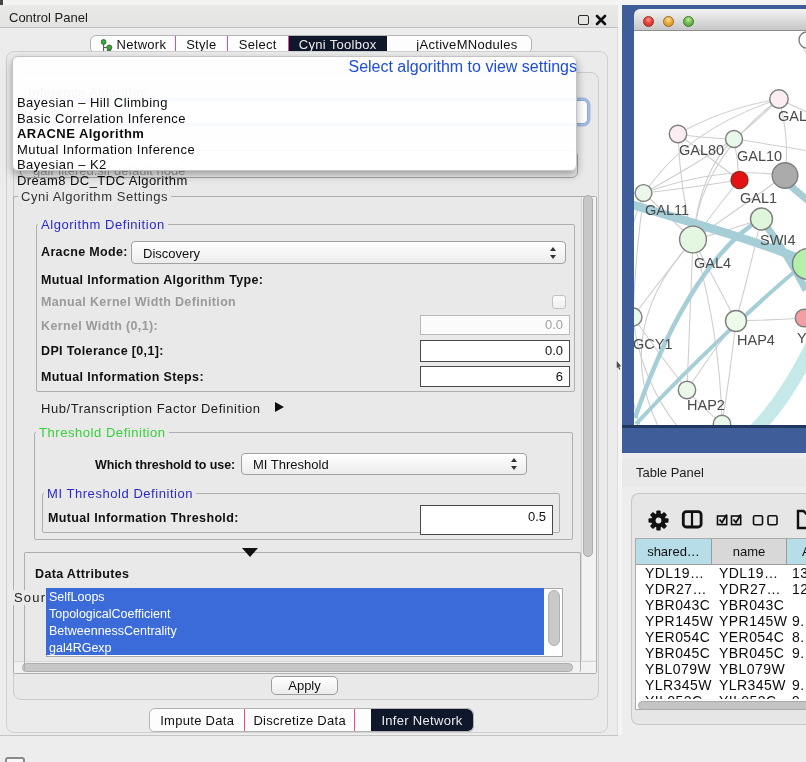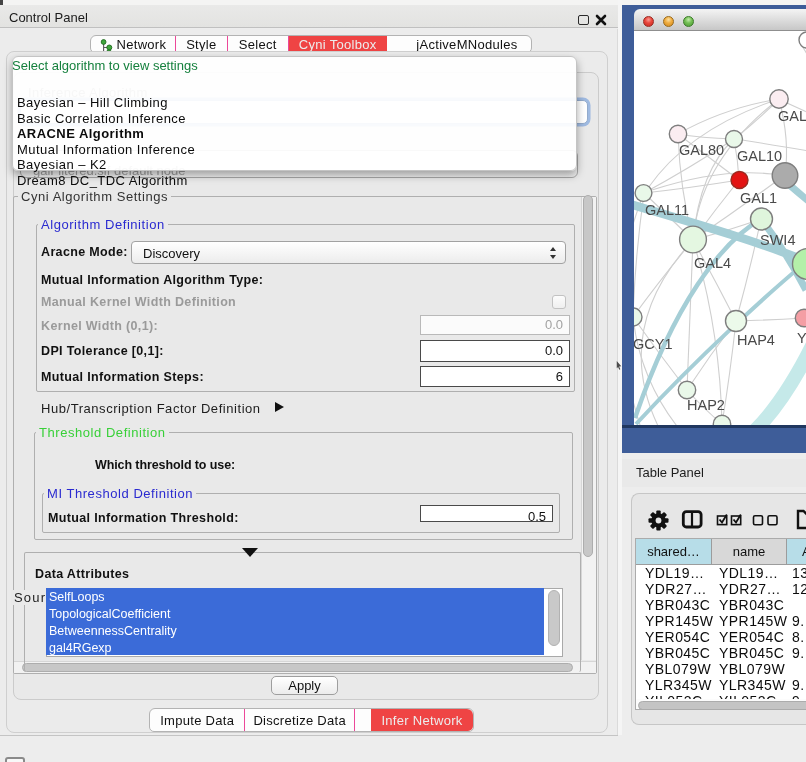--- a/index.html
+++ b/index.html
@@ -15,21 +15,21 @@
 #titletext { left:9px; top:10px; font-size:13px; color:#1b1b1b; }
 #floaticon { left:578px; top:15px; width:11px; height:10px; border:1.5px solid #2a2a2a; border-radius:2px; }
 #winbody { left:0; top:29px; width:618px; height:706px; background:#ECECEC; border-right:1px solid #DADADA; }
 #divider { left:618px; top:0; width:4px; height:735px; background:#F5F5F5; }
 #bottomline { left:0; top:735px; width:618px; height:1px; background:#C4C4C4; }
 
 .tabstrip { display:flex; background:#FDFDFD; border:1px solid #B3B3B3; border-radius:6px 6px 5px 5px; }
 .tabstrip .tab { font-size:13px; letter-spacing:0.3px; color:#111; display:flex; align-items:center; justify-content:center;
   border-right:1px solid #ec4899; }
 .tabstrip .tab:last-child { border-right:none;margin-left:16px; }
-.tabstrip .sel { background:#ef4444; color:#ECECEC; border-right:none; }
+.tabstrip .sel { background:#0f172a; color:#ECECEC; border-right:none; }
 #toptabs { left:90px; top:35px; width:442px; height:18px; }
 #toptabs .tab1 { width:88px; border-radius:6px 0 0 5px; }
 #toptabs .tab2 { width:54px; }
 #toptabs .tab3 { width:63px; }
 #toptabs .tab4 { width:102px; }
 #toptabs .tab5 { width:133px; border-radius:0 6px 5px 0; }
 
 #outerpanel { left:6px; top:51px; width:602px; height:682px; background:#EBEBEB;
   border:1px solid #CFCFCF; border-radius:8px; }
 #innerpanel { left:13px; top:72px; width:586px; height:628px; background:#E9E9E9;
@@ -82,21 +82,21 @@
   border:1px solid #9E9E9E; border-radius:5px; font-size:13px; color:#111;
   display:flex; align-items:center; justify-content:center; }
 #bottabs { left:149px; top:708px; width:325px; height:24px; }
 #bottabs .tab1 { width:101px; border-radius:6px 0 0 5px; }
 #bottabs .tab2 { width:116px; }
 #bottabs .tab3 { width:108px; border-radius:0 6px 5px 0; }
 #blicon { left:5px; top:757px; width:20px; height:12px; border:2px solid #8A8A8A; border-radius:3px; background:#F8F8F8; }
 
 #popup { left:12px; top:56px; width:565px; height:115px; background:rgba(255,255,255,0.93);
   border:1px solid #C4C4C4; border-radius:6px; box-shadow:0 4px 9px rgba(0,0,0,0.35); }
-#popprompt { left:12px; top:58px; width:565px; text-align:left; font-size:13px; color:#15803d; }
+#popprompt { left:12px; top:58px; width:565px; text-align:right; font-size:16px; color:#1d4ed8; }
 .pitem { position:absolute; left:17px; font-size:13px; color:#0b0b0b; white-space:nowrap; letter-spacing:0.45px;margin-top:20px; }
 
 #blueframe { left:622px; top:5px; width:184px; height:448px; background:#3E5D99; }
 #blueframe .shadow { position:absolute; left:0px; top:420px; width:184px; height:3px; background:#20375F; }
 #nettitle { left:634px; top:9px; width:172px; height:22px;
   background:linear-gradient(#F4F4F4,#C7C7C7); border-bottom:1px solid #8F8F8F; border-radius:6px 0 0 0; }
 .tl { position:absolute; top:15.5px; width:11px; height:11px; border-radius:50%; }
 #tlred { left:643px; background:radial-gradient(circle at 50% 30%, #FA9890 0%, #E8443A 45%, #C52A20 100%); border:1px solid #992A22; }
 #tlyellow { left:663px; background:radial-gradient(circle at 50% 30%, #FBDFA0 0%, #EFAB3E 45%, #D08A1E 100%); border:1px solid #9A6A1A; }
 #tlgreen { left:682.5px; background:radial-gradient(circle at 50% 30%, #C2EBA8 0%, #72BE53 45%, #4E9A34 100%); border:1px solid #3A7A28; }
@@ -169,24 +169,28 @@
   <div class="abs lbl" style="left:41px;top:344px">DPI Tolerance [0,1]:</div>
   <div class="abs field" style="left:420px;top:340px;width:150px;height:22px;line-height:20px">0.0</div>
   <div class="abs lbl" style="left:41px;top:370px">Mutual Information Steps:</div>
   <div class="abs field" style="left:420px;top:366px;width:150px;height:21px;line-height:19px">6</div>
   <div class="abs" style="left:41px;top:401px;font-size:13px;letter-spacing:0.55px;color:#1d1d1d">Hub/Transcription Factor Definition</div>
   <div class="abs" style="left:275px;top:402px;width:0;height:0;border-top:5.5px solid transparent;border-bottom:5.5px solid transparent;border-left:9px solid #111"></div>
 
   <div id="gTD" class="abs group"></div>
   <div id="gTD-t" class="gtitle">Threshold Definition</div>
   <div class="abs lbl" style="left:95px;top:458px;letter-spacing:-0.1px">Which threshold to use:</div>
+  <div class="abs combo" style="left:241px;top:453px;width:286px;height:22px">
+      <span class="ct">MI Threshold</span>
+      <span class="spin"></span>
+    </div>
   <div id="gMITD" class="abs group"></div>
   <div id="gMITD-t" class="gtitle">MI Threshold Definition</div>
   <div class="abs lbl" style="left:48px;top:511px">Mutual Information Threshold:</div>
-  <div class="abs field" style="left:420px;top:505px;width:133px;height:17px;line-height:21px">0.5</div>
+  <div class="abs field" style="left:420px;top:505px;width:133px;height:30px;line-height:21px">0.5</div>
 
   <div id="gSRC" class="abs group"></div>
   <div id="gSRC-t" class="gtitle">Sources for Network Inference</div>
   <div class="abs" style="left:242px;top:548px;width:0;height:0;border-left:8.5px solid transparent;border-right:8.5px solid transparent;border-top:9.5px solid #111"></div>
   <div class="abs lbl" style="left:35px;top:567px;font-size:12.5px">Data Attributes</div>
   <div id="dalist" class="abs"></div>
   <div id="dalistblue" class="abs">
     <span class="li" style="top:2px">SelfLoops</span>
     <span class="li" style="top:19px">TopologicalCoefficient</span>
     <span class="li" style="top:36px">BetweennessCentrality</span>

